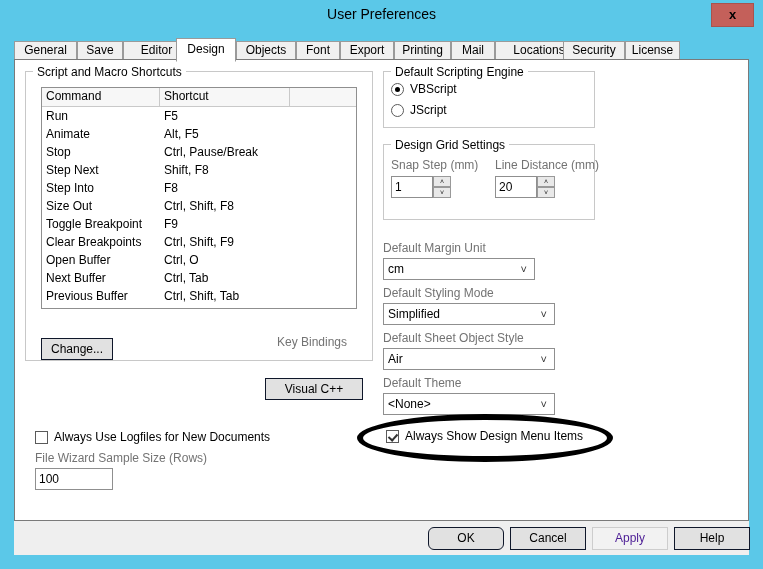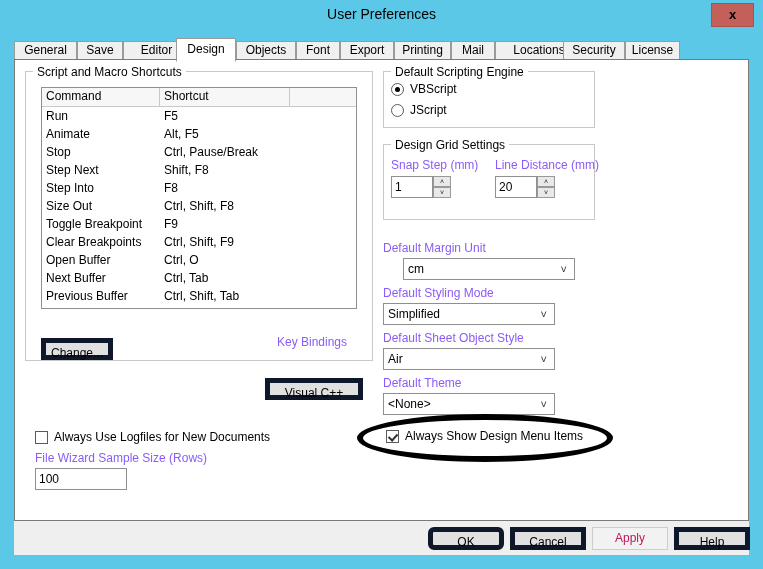--- a/index.html
+++ b/index.html
@@ -152,44 +152,44 @@
     position: absolute;
     left: 122px; top: 0;
     line-height: 18px;
     font-size: 12px;
     white-space: nowrap;
   }
 
   
   .btn {
     background: #e1e1e1;
-    border: 5px solid #0f172a;
+    border: 1px solid #0f172a;
     box-sizing: border-box;
     font-size: 12px;
     text-align: center;
     color: #000;
     cursor: pointer;
     position: absolute;
   }
   .btn.focused {
     border: 1px solid #4a90c4;
     outline: none;
   }
   .btn.disabled {
-    color: #be185d;
+    color: #4c1d95;
     border: 1px solid #cdcdcd;
     background: #f2f2f2;
     cursor: default;
   }
 
   
   .lbl {
     position: absolute;
     font-size: 12px;
-    color: #8b5cf6;
+    color: #737373;
     white-space: nowrap;
   }
   .textbox {
     position: absolute;
     border: 1px solid #8f8f8f;
     box-sizing: border-box;
     background: #ffffff;
     font-size: 12px;
     padding-left: 3px;
     line-height: 20px;
@@ -401,21 +401,21 @@
     <div class="btn" style="left:26px; top:278px; width:72px; height:22px; line-height:20px;">Change...</div>
 
     <div class="lbl" style="left:262px; top:275px;">Key Bindings</div>
     <div class="btn" style="left:250px; top:318px; width:98px; height:22px; line-height:20px;">Visual C++</div>
 
     <div class="check-row" style="left:20px; top:370px;">
       <span class="check-mark"></span>
       <span class="check-label">Always Use Logfiles for New Documents</span>
     </div>
     <div class="lbl" style="left:20px; top:391px;">File Wizard Sample Size (Rows)</div>
-    <div class="textbox" style="left:20px; top:408px; width:92px; height:22px;">100</div>
+    <div class="textbox" style="left:20px; top:408px; width:78px; height:22px;">100</div>
 
     <div class="groupbox" style="left:368px; top:11px; width:212px; height:57px;"></div>
     <div class="grouplabel" style="left:376px; top:5px;">Default Scripting Engine</div>
 
     <div class="radio-row" style="left:376px; top:22px;">
       <span class="radio-mark on"></span>
       <span class="radio-label">VBScript</span>
     </div>
     <div class="radio-row" style="left:376px; top:43px;">
       <span class="radio-mark"></span>
@@ -437,21 +437,21 @@
     <div class="lbl" style="left:480px; top:98px;">Line Distance (mm)</div>
     <div class="spin-wrap" style="left:480px; top:116px; width:60px; height:22px;">
       <span class="spin-text">20</span>
       <span class="spin-btns">
         <span class="spin-up">˄</span>
         <span class="spin-dn">˅</span>
       </span>
     </div>
 
     <div class="lbl" style="left:368px; top:181px;">Default Margin Unit</div>
-    <div class="combo" style="left:368px; top:198px; width:172px; height:22px;margin-left:20px;">
+    <div class="combo" style="left:368px; top:198px; width:152px; height:22px;">
       <span>cm</span>
       <span class="arrow">˅</span>
     </div>
 
     <div class="lbl" style="left:368px; top:226px;">Default Styling Mode</div>
     <div class="combo" style="left:368px; top:243px; width:172px; height:22px;">
       <span>Simplified</span>
       <span class="arrow">˅</span>
     </div>
 

